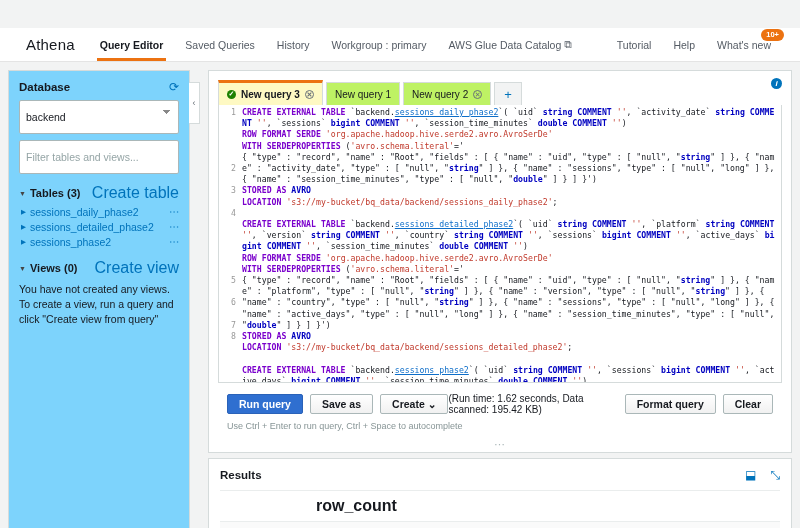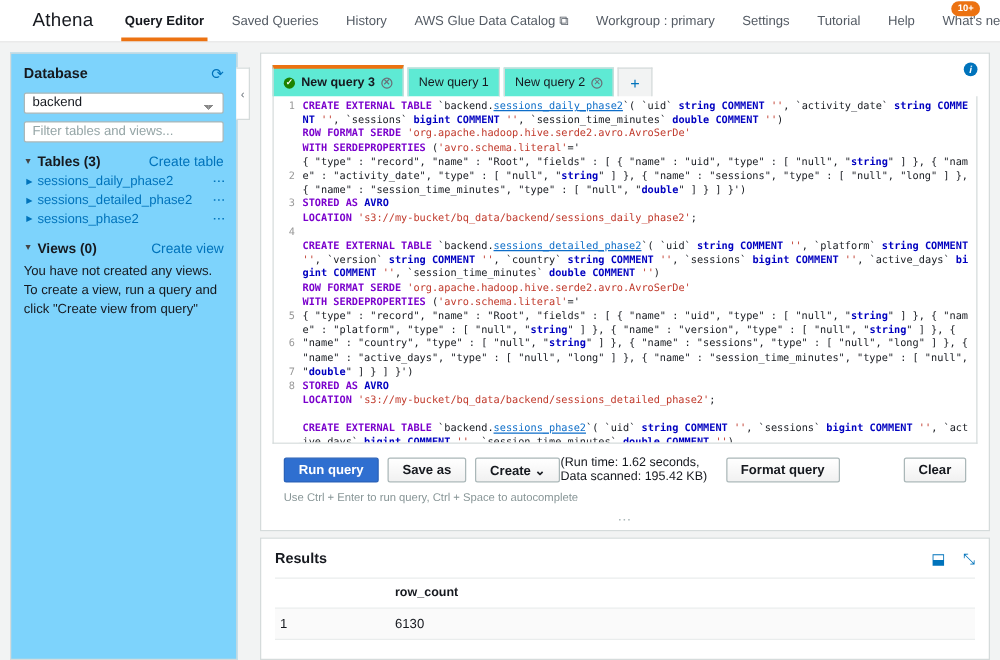--- a/index.html
+++ b/index.html
@@ -11,20 +11,21 @@
     overflow: hidden;
   }
   
   #topnav {
     height: 34px;
     background: #ffffff;
     display: flex;
     align-items: stretch;
     position: relative;
     border-bottom: 1px solid #e4e4e4;
+    margin-top: 28px;
   }
   #brand {
     font-size: 15px; color: #16191f; font-weight: 400;
     display: flex; align-items: center;
     padding: 0 14px 0 26px; letter-spacing: .2px;
   }
   .navitem {
     display: flex; align-items: center; position: relative;
     padding: 0 11px; font-size: 10.5px; color: #545b64;
     white-space: nowrap; cursor: pointer;
@@ -48,39 +49,39 @@
     width: 182px; background: #7dd3fc; border: 1px solid #d5dbdb;
     padding: 10px 10px 0 10px; position: relative; flex: 0 0 182px;
   }
   .side-head {
     display: flex; align-items: center; justify-content: space-between;
     margin-bottom: 7px;
   }
   .side-title { font-size: 11.5px; font-weight: bold; color: #16191f; }
   .refresh-icon { color: #0073bb; font-size: 12px; cursor: pointer; line-height: 1; }
   select.db-select, input.filter-box {
-    width: 100%; height: 17px; font-size: 10.5px;
+    width: 100%; height: 34px; font-size: 10.5px;
     border: 1px solid #aab7b8; border-radius: 2px;
     padding: 0 6px; color: #16191f; background: #fff;
     font-family: "Liberation Sans", sans-serif;
   }
   select.db-select { -webkit-appearance: none; appearance: none;
     background-image: linear-gradient(45deg, transparent 50%, #888 50%),
                       linear-gradient(135deg, #888 50%, transparent 50%);
     background-position: calc(100% - 11px) 9px, calc(100% - 7px) 9px;
     background-size: 4px 4px, 4px 4px; background-repeat: no-repeat; }
   input.filter-box { margin-top: 6px; color: #687078; }
   input.filter-box::placeholder { color: #95a5a6; }
   .group-head {
     display: flex; align-items: center; justify-content: space-between;
     margin-top: 10px; margin-bottom: 2px;
   }
   .group-title { font-size: 11px; font-weight: bold; color: #16191f; display: flex; align-items: center; justify-content: center; }
   .caret { font-size: 7px; margin-right: 4px; color: #444; }
-  .group-link { font-size: 11px; color: #0073bb; cursor: pointer; }
+  .group-link { font-size: 16px; color: #0073bb; cursor: pointer; }
   .tbl-row {
     display: flex; align-items: center; justify-content: space-between;
     padding: 1.5px 0 1.5px 2px;
   }
   .tbl-name { font-size: 10.5px; color: #0073bb; cursor: pointer; display: flex; align-items: center; }
   .caret-r { font-size: 6.5px; margin-right: 4px; color: #0073bb; }
   .kebab { color: #0073bb; font-size: 10px; letter-spacing: 0; line-height: .9; cursor: pointer;
            writing-mode: vertical-rl; }
   .views-note { font-size: 10.5px; color: #16191f; line-height: 1.45; margin-top: 5px; }
   #collapse-handle {
@@ -98,24 +99,24 @@
     position: absolute; top: 7px; right: 9px; width: 11px; height: 11px;
     border-radius: 50%; background: #0073bb; color: #fff; font-size: 8px;
     font-weight: bold; display: flex; align-items: center; justify-content: center;
     font-style: italic; cursor: pointer;
   }
   
   #tabstrip { display: flex; align-items: flex-end; }
   .qtab {
     display: flex; align-items: center; gap: 5px;
     height: 23px; padding: 0 8px; font-size: 10px; color: #16191f;
-    background: #5eead4; border: 1px solid #d5dbdb; border-bottom: none;
+    background: #bef264; border: 1px solid #d5dbdb; border-bottom: none;
     margin-right: 3px; cursor: pointer; position: relative;
   }
-  .qtab.active { background: #5eead4; border-top: 3px solid #ec7211; color: #16191f; font-weight: bold; height: 25px; }
+  .qtab.active { background: #fef9c3; border-top: 3px solid #ec7211; color: #16191f; font-weight: bold; height: 25px; }
   .tab-dot {
     width: 9px; height: 9px; border-radius: 50%; background: #1d8102;
     color: #fff; font-size: 7px; display: flex; align-items: center; justify-content: center;
   }
   .tab-close {
     width: 9px; height: 9px; border-radius: 50%; border: 1px solid #687078;
     color: #687078; font-size: 7px; display: flex; align-items: center; justify-content: center;
     cursor: pointer; line-height: 1;
   }
   .qtab-add {
@@ -147,33 +148,33 @@
     display: flex; align-items: center; padding: 10px 9px 0 9px;
   }
   .btn {
     font-size: 10.5px; font-family: "Liberation Sans", sans-serif;
     border-radius: 2px; height: 20px; padding: 0 11px; cursor: pointer;
     display: flex; align-items: center; white-space: nowrap;
   }
   .btn-primary { background: #2f6fd0; border: 1px solid #2a62b8; color: #fff; font-weight: bold; }
   .btn-default { background: linear-gradient(#fff,#f1f1f1); border: 1px solid #aab7b8; color: #16191f; font-weight: bold; margin-left: 7px; }
   .runinfo { font-size: 10px; color: #16191f; }
-  .right-btns { margin-left: auto; display: flex; gap: 44px; }
+  .right-btns { margin-left: auto; display: flex; }
   #hint { font-size: 9px; color: #879596; padding: 6px 9px 9px 9px; }
   #dots { text-align: center; font-size: 11px; color: #aab7b8; letter-spacing: 1px;
           height: 12px; line-height: 8px; }
   
   #results-panel { margin-top: 5px; padding: 10px 11px 0 11px; flex: 1; }
   #results-head { display: flex; align-items: flex-end; gap: 20px; }
   #results-title { font-size: 11.5px; font-weight: bold; color: #16191f; }
   .res-actions { margin-left: auto; display: flex; gap: 14px; align-items: center; }
   .res-icon { color: #0073bb; font-size: 12px; cursor: pointer; line-height: 1; }
   table.rtable { width: 100%; border-collapse: collapse; margin-top: 9px; }
   table.rtable th {
-    text-align: left; font-size: 10px; color: #16191f; font-weight: bold;
+    text-align: left; font-size: 16px; color: #16191f; font-weight: bold;
     border-top: 1px solid #eaeded; border-bottom: 1px solid #eaeded;
     padding: 6px 4px; }
   table.rtable td {
     font-size: 10.5px; color: #16191f; padding: 6px 4px;
     background: #fafafa; border-bottom: 1px solid #eaeded; }
   td.idx, th.idx { width: 92px; color: #687078; }
 </style>
 </head>
 <body>
 
@@ -183,31 +184,28 @@
   <div class="navitem active">
     <span>Query Editor</span>
   </div>
   <div class="navitem">
     <span>Saved Queries</span>
   </div>
   <div class="navitem">
     <span>History</span>
   </div>
   <div class="navitem">
+    <span>Workgroup : primary</span>
+  </div>
+  <div class="navitem">
     <span>AWS Glue Data Catalog</span>
     <span class="ext-icon">⧉</span>
   </div>
-  <div class="navitem">
-    <span>Workgroup : primary</span>
-  </div>
 
   <div id="nav-right">
-    <div class="navitem">
-      <span>Settings</span>
-    </div>
     <div class="navitem">
       <span>Tutorial</span>
     </div>
     <div class="navitem">
       <span>Help</span>
     </div>
     <div class="navitem">
       <span>What's new</span>
     </div>
   </div>

